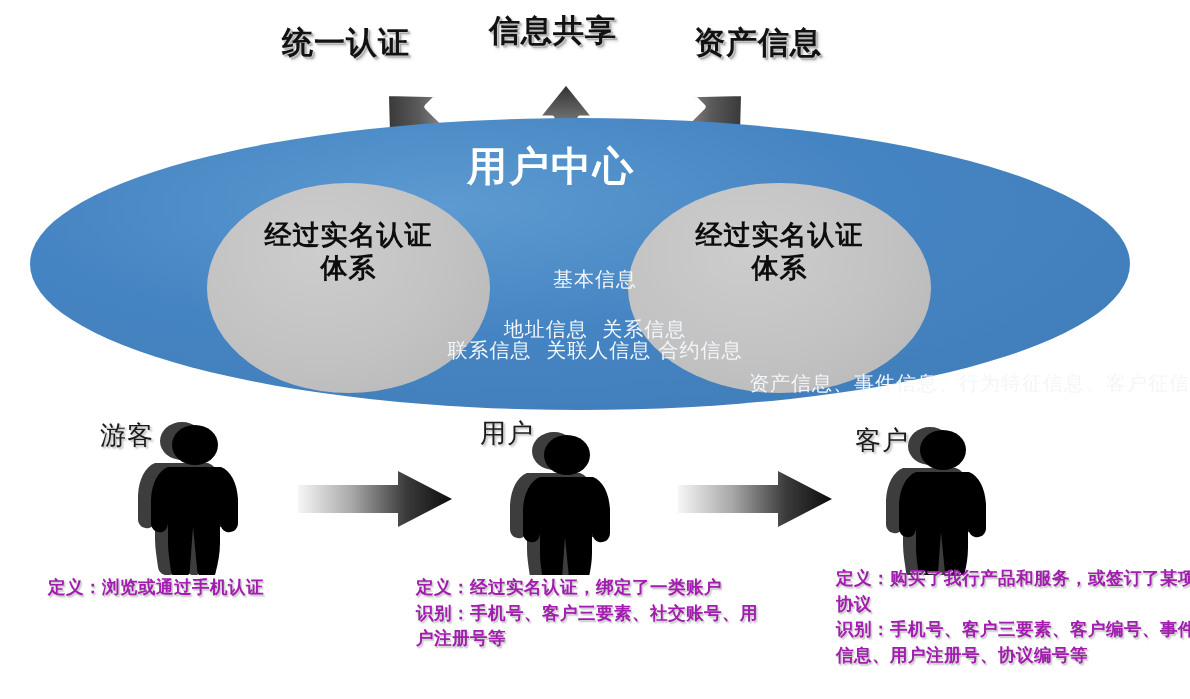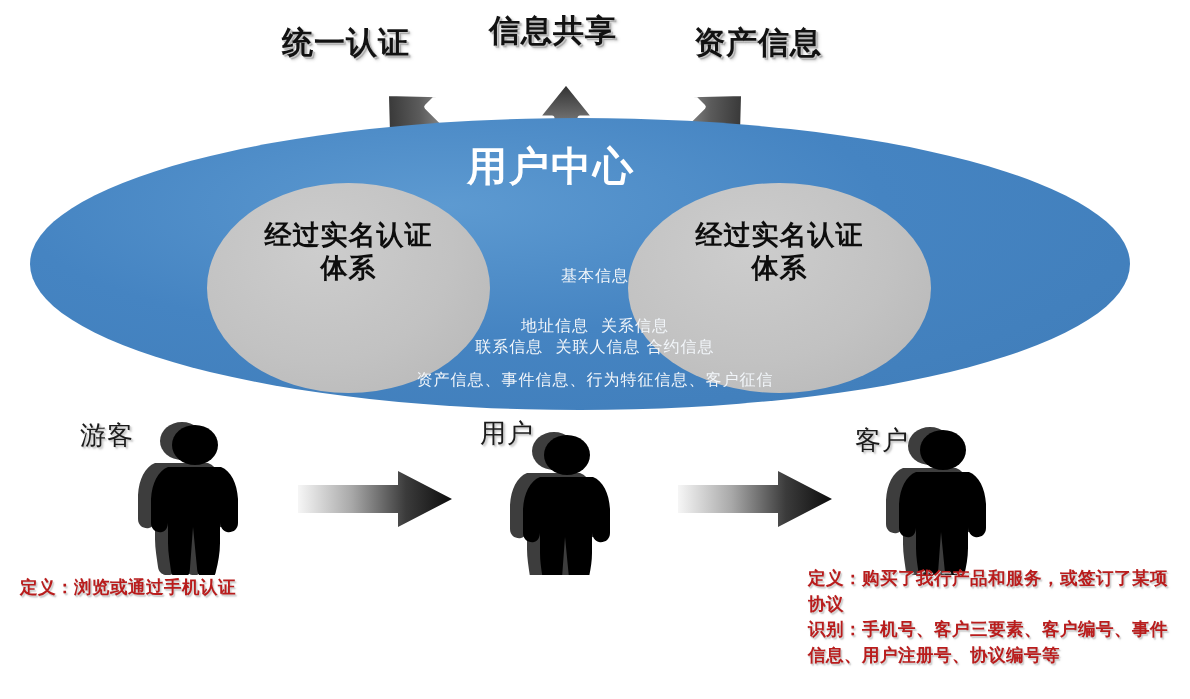--- a/index.html
+++ b/index.html
@@ -78,54 +78,55 @@
   }
   #sys-left  { left: 207px; top: 218px; width: 283px; }
   #sys-right { left: 628px; top: 218px; width: 303px; }
 
   .info-row {
     position: absolute;
     width: 1190px;
     left: 0;
     text-align: center;
     color: #f2f6fa;
-    font-size: 16px;
+    font-size: 20px;
     letter-spacing: 1px;
     font-family: "DejaVu Sans", "Liberation Sans", sans-serif;
     white-space: pre;
   }
   #info-0 { top: 266px; }
   #info-1 { top: 316px; }
   #info-2 { top: 337px; }
-  #info-3 { top: 370px; }
+  #info-3 { top: 370px; text-align: right; }
 
   
   .persona-label {
     position: absolute;
     font-size: 26px;
     color: #1b1b1b;
     letter-spacing: 1px;
     font-family: "DejaVu Sans", "Liberation Sans", sans-serif;
     text-shadow: 1px 1px 0 #cfcfcf, 2px 2px 2px rgba(140,140,140,.5);
     white-space: nowrap;
   }
-  #plabel-0 { left: 80px;  top: 418px; }
+  #plabel-0 { left: 100px;  top: 418px; }
   #plabel-1 { left: 480px; top: 416px; }
   #plabel-2 { left: 855px; top: 423px; }
 
   
   .def-block {
     position: absolute;
     font-size: 17.5px;
     line-height: 1.46;
-    color: #b91c1c;
+    color: #a21caf;
     font-weight: bold;
     letter-spacing: .5px;
     font-family: "DejaVu Sans", "Liberation Sans", sans-serif;
     text-shadow: 0.5px 0.5px 0 #d4d4d4, 1.5px 1.5px 1.5px rgba(150,150,150,.55);
+    margin-left: 28px;
   }
   #def-0 { left: 20px;  top: 575px; width: 350px; }
   #def-1 { left: 388px; top: 575px; width: 345px; }
   #def-2 { left: 808px; top: 566px; width: 372px; }
   .def-key { font-weight: bold; }
 </style>
 </head>
 <body>
 
 <div id="stage" data-name="diagram-canvas">
@@ -241,20 +242,28 @@
   <div class="persona-label" id="plabel-0" data-name="persona-label-visitor">游客</div>
   <div class="persona-label" id="plabel-1" data-name="persona-label-user">用户</div>
   <div class="persona-label" id="plabel-2" data-name="persona-label-customer">客户</div>
 
   <div class="def-block" id="def-0" data-name="definition-block-visitor">
     <div data-name="definition-line-visitor">
       <span class="def-key" data-name="definition-key-visitor">定义：</span><span data-name="definition-value-visitor">浏览或通过手机认证</span>
     </div>
   </div>
 
+  <div class="def-block" id="def-1" data-name="definition-block-user">
+    <div data-name="definition-line-user">
+      <span class="def-key" data-name="definition-key-user">定义：</span><span data-name="definition-value-user">经过实名认证，绑定了一类账户</span>
+    </div>
+    <div data-name="identify-line-user">
+      <span class="def-key" data-name="identify-key-user">识别：</span><span data-name="identify-value-user">手机号、客户三要素、社交账号、用户注册号等</span>
+    </div>
+  </div>
 
   <div class="def-block" id="def-2" data-name="definition-block-customer">
     <div data-name="definition-line-customer">
       <span class="def-key" data-name="definition-key-customer">定义：</span><span data-name="definition-value-customer">购买了我行产品和服务，或签订了某项协议</span>
     </div>
     <div data-name="identify-line-customer">
       <span class="def-key" data-name="identify-key-customer">识别：</span><span data-name="identify-value-customer">手机号、客户三要素、客户编号、事件信息、用户注册号、协议编号等</span>
     </div>
   </div>
 

